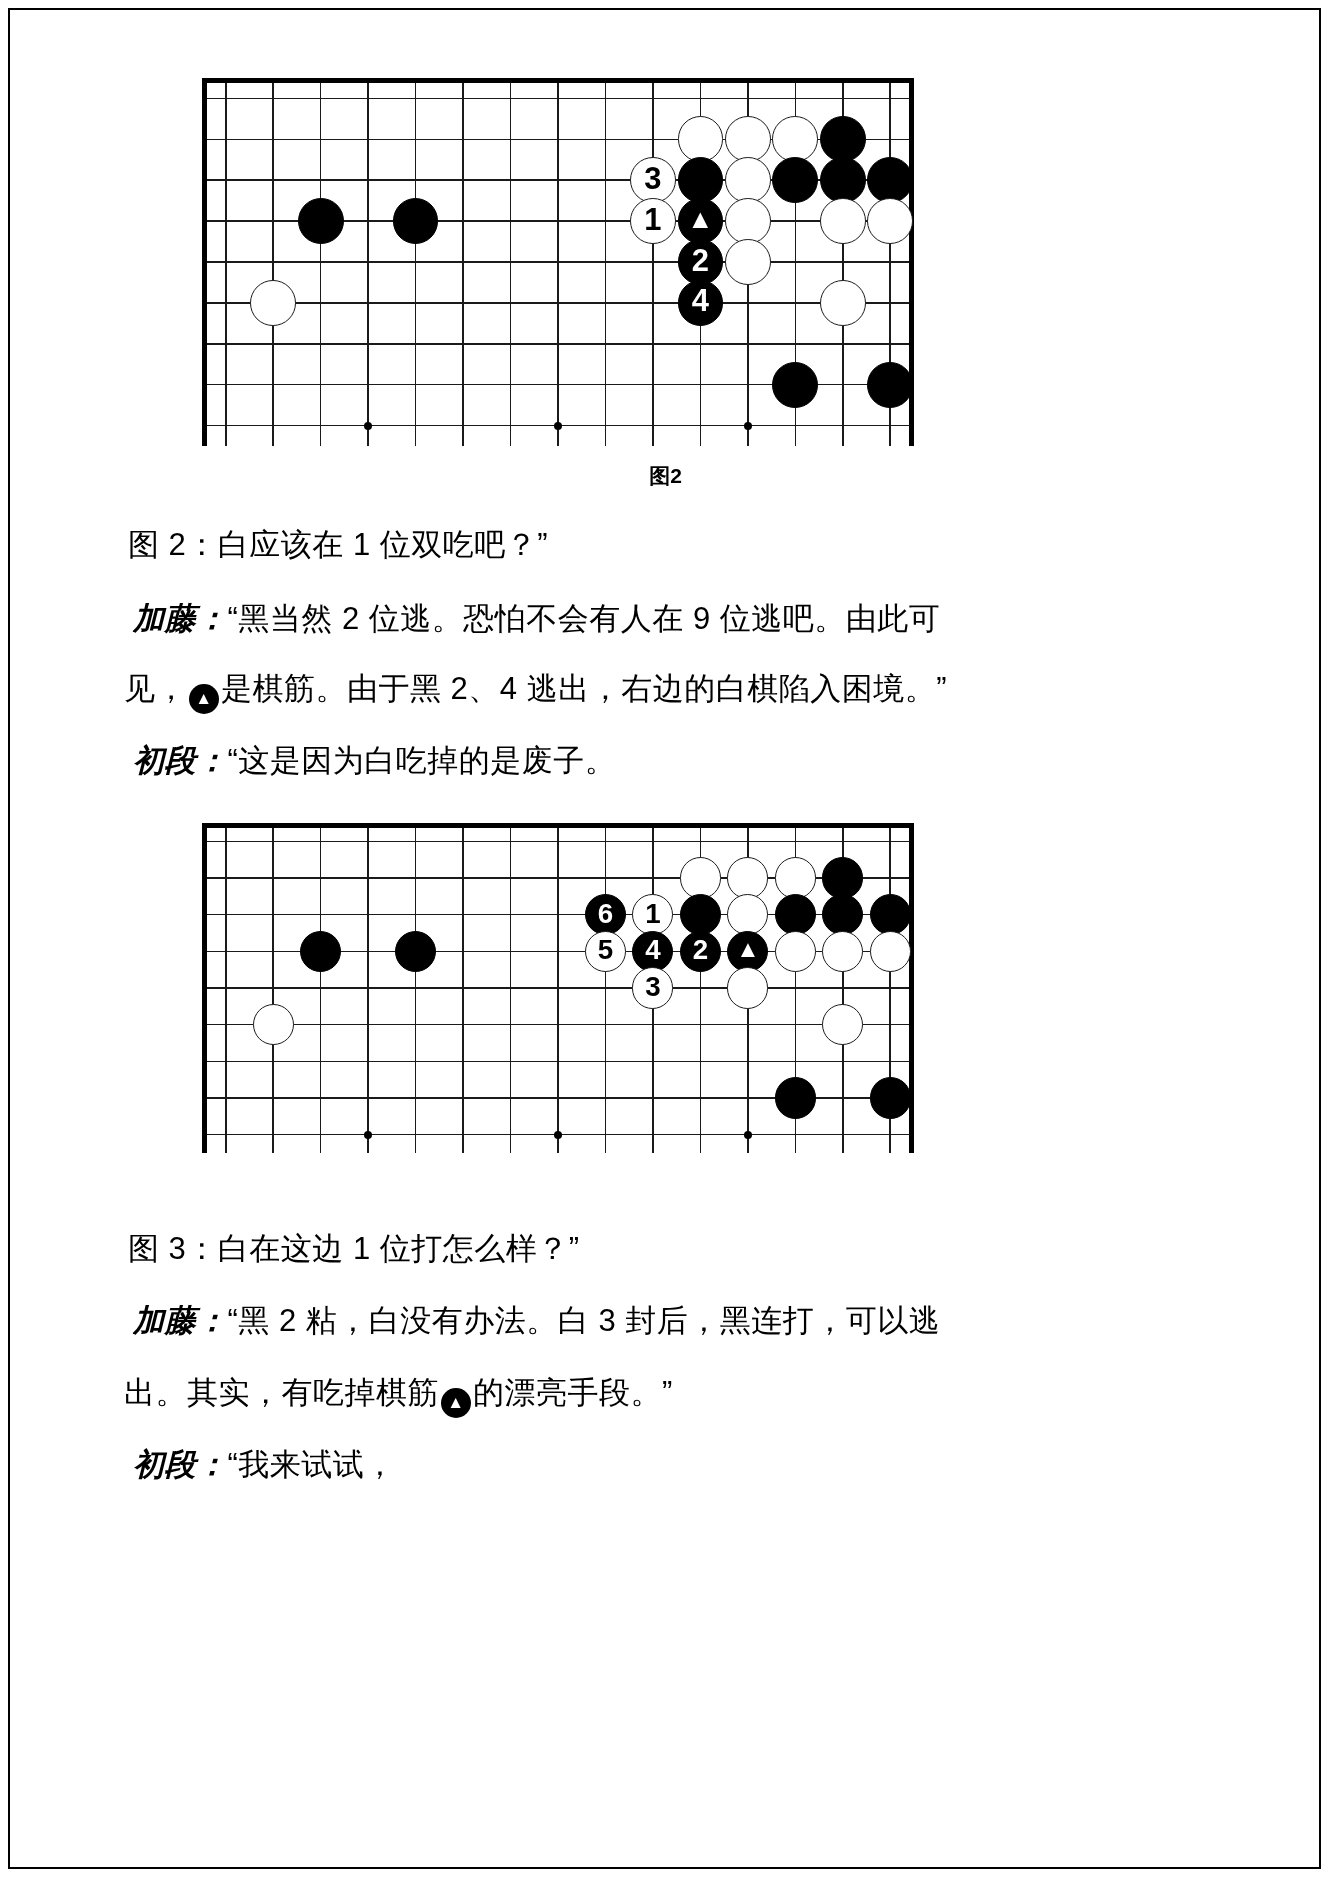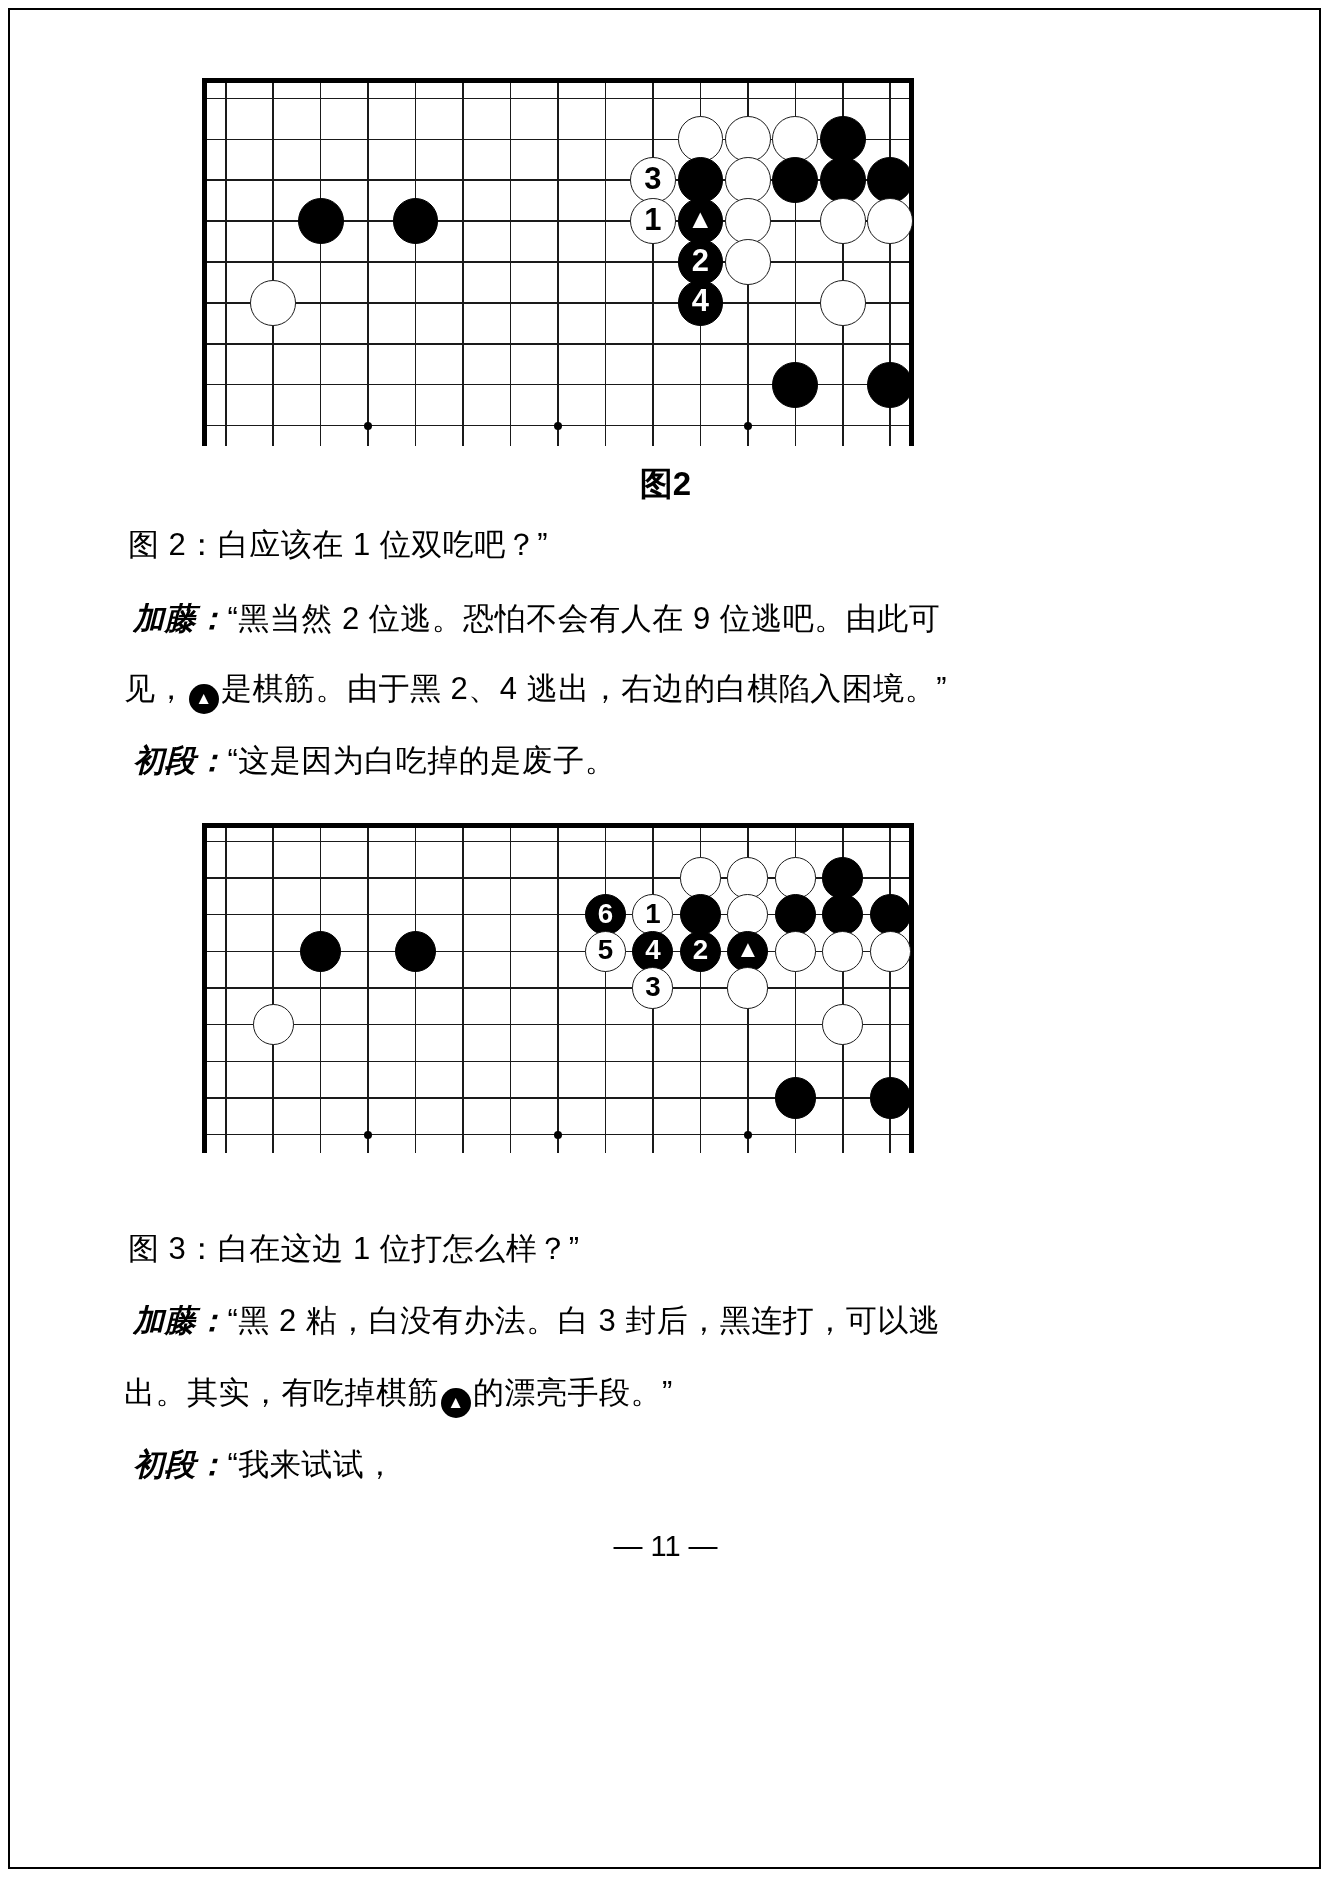--- a/index.html
+++ b/index.html
@@ -31,21 +31,21 @@
     font-weight:700;line-height:1;
   }
   .stone.black{background:#000;color:#fff;border:1.5px solid #000;}
   .stone.white{background:#fff;color:#000;border:1.8px solid #1a1a1a;}
   .stone .lbl{position:relative;top:-1px;}
 
   
   .fig-caption{
     position:absolute;text-align:center;width:100%;left:0;
     font-family:"Liberation Sans","DejaVu Sans",sans-serif;
-    font-size:33px;font-weight:700;letter-spacing:0px;
+    font-size:21px;font-weight:700;letter-spacing:0px;
   }
   .para{
     position:absolute;
     font-family:"Liberation Sans","DejaVu Sans",sans-serif;
     font-size:31px;letter-spacing:0.5px;white-space:nowrap;
   }
   .speaker{font-family:"Liberation Serif","DejaVu Serif",serif;font-style:italic;font-weight:600;}
   .inline-tri{
     display:inline-flex;width:30px;height:30px;border-radius:50%;
     background:#000;color:#fff;align-items:center;justify-content:center;
@@ -224,14 +224,13 @@
   </div>
 
   <div class="para" style="left:124px;top:1372px;">
     <span>出。其实，有吃掉棋筋</span><span class="inline-tri">▲</span><span>的漂亮手段。”</span>
   </div>
 
   <div class="para" style="left:133px;top:1444px;">
     <span class="speaker">初段：</span><span>“我来试试，</span>
   </div>
 
-  <div class="pageno" style="top:1530px;">— 11 —</div>
 </div>
 
 </body></html>

